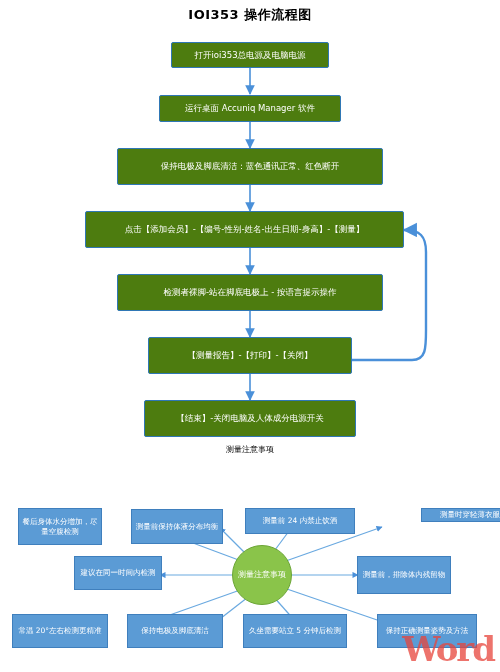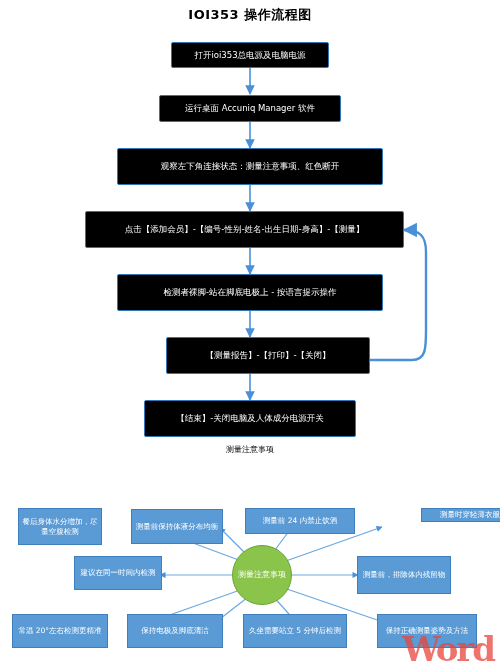--- a/index.html
+++ b/index.html
@@ -14,21 +14,21 @@
     position:absolute;
     left:0;right:0;top:6px;
     text-align:center;
     font-size:13px;
     font-weight:bold;
     color:#000;
     letter-spacing:.5px;
   }
   .node{
     position:absolute;
-    background:#000000;
+    background:#4d7c0f;
     border:1px solid #2f77b5;
     color:#ffffff;
     font-size:8.5px;
     display:flex;
     align-items:center;
     justify-content:center;
     text-align:center;
     line-height:1.25;
     box-sizing:border-box;
     padding:2px 4px;
@@ -124,32 +124,32 @@
 
 <div class="node flow-node" style="left:171px;top:42px;width:158px;height:26px;">
   <span>打开ioi353总电源及电脑电源</span>
 </div>
 
 <div class="node flow-node" style="left:159px;top:95px;width:182px;height:27px;">
   <span>运行桌面 Accuniq Manager 软件</span>
 </div>
 
 <div class="node flow-node" style="left:117px;top:148px;width:266px;height:37px;">
-  <span>观察左下角连接状态：测量注意事项、红色断开</span>
+  <span>保持电极及脚底清洁：蓝色通讯正常、红色断开</span>
 </div>
 
 <div class="node flow-node" style="left:85px;top:211px;width:319px;height:37px;">
   <span>点击【添加会员】-【编号-性别-姓名-出生日期-身高】-【测量】</span>
 </div>
 
 <div class="node flow-node" style="left:117px;top:274px;width:266px;height:37px;">
   <span>检测者裸脚-站在脚底电极上 - 按语言提示操作</span>
 </div>
 
-<div class="node flow-node" style="left:148px;top:337px;width:204px;height:37px;margin-left:18px;">
+<div class="node flow-node" style="left:148px;top:337px;width:204px;height:37px;">
   <span>【测量报告】-【打印】-【关闭】</span>
 </div>
 
 <div class="node flow-node" style="left:144px;top:400px;width:212px;height:37px;">
   <span>【结束】-关闭电脑及人体成分电源开关</span>
 </div>
 
 <div class="subtitle" style="top:444px;">测量注意事项</div>
 
 <div class="leaf" style="left:18px;top:508px;width:84px;height:37px;">

